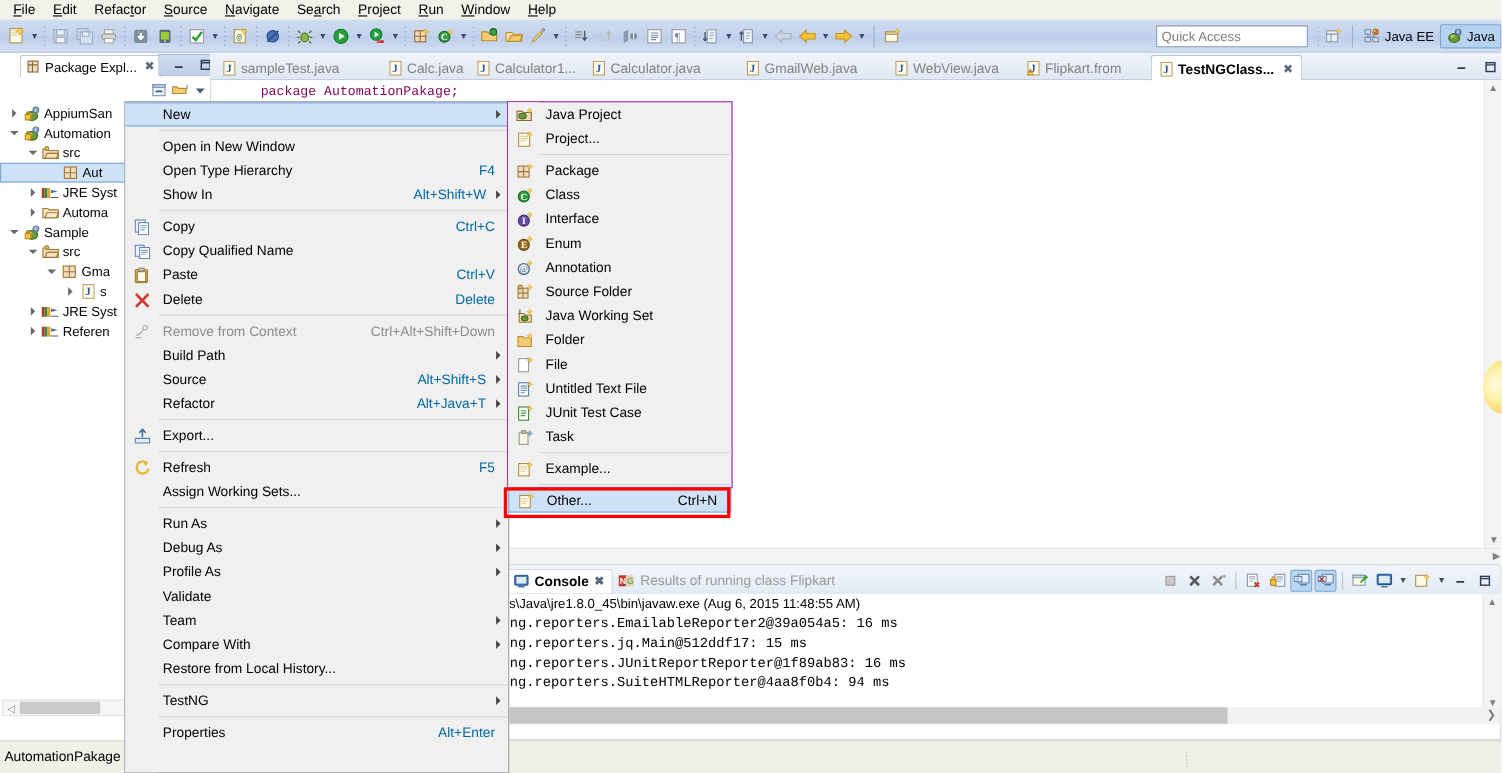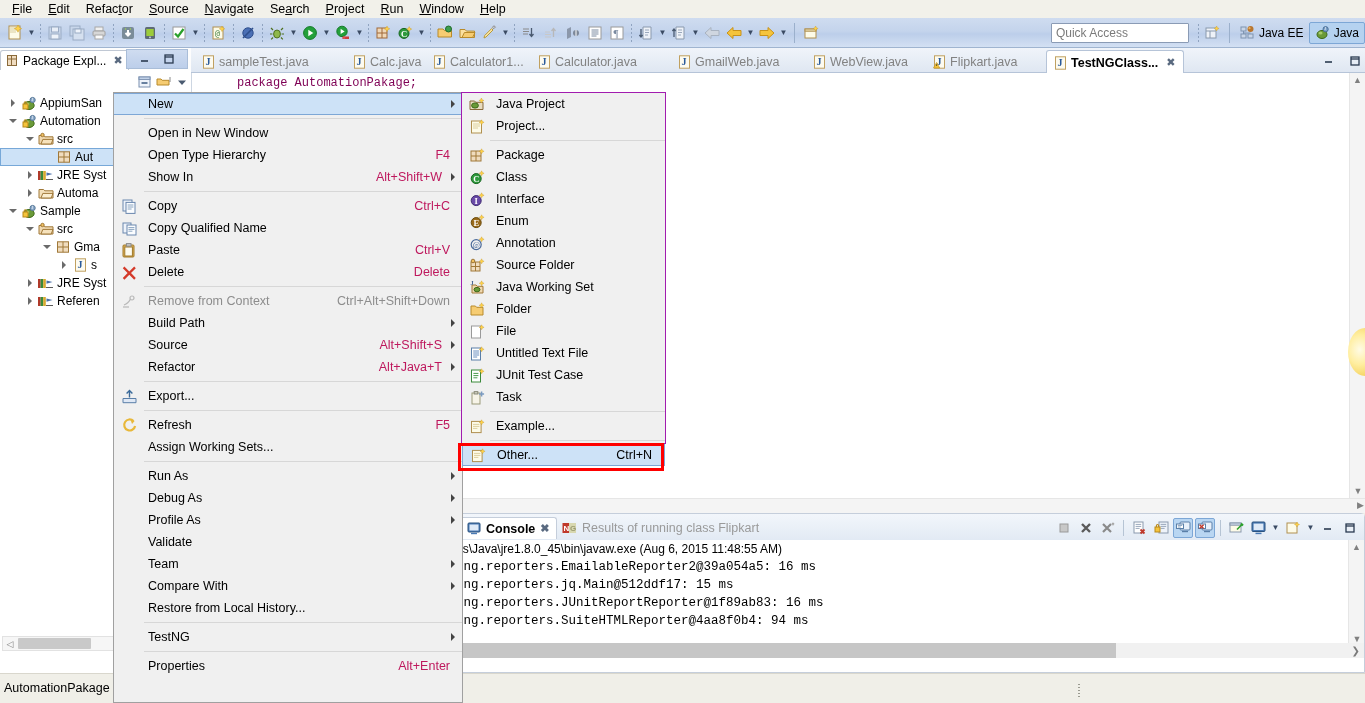--- a/index.html
+++ b/index.html
@@ -47,21 +47,21 @@
     margin-left: 6px;
   }
   .persp-btn {
     height: 22px; display:flex; align-items:center; gap:3px;
     padding: 1px 5px; font-size: 12px; color:#000; border-radius:2px;
   }
   .persp-btn.active { background:#b5d2f0; border:1px solid #7da7d6; }
 
   
   .left-pane { position:absolute; left:0; top:48px; width:191px; height:625px; background:#fdfdfd; }
-  .pe-tabrow { position:absolute; left:0; top:0px; width:188px; height:22px; }
+  .pe-tabrow { position:absolute; left:18px; top:0px; width:188px; height:22px; }
   .pe-tab {
     position:absolute; left:0; top:2px; height:20px; background:#ffffff;
     border:1px solid #c0c8d4; border-bottom:none; border-radius:3px 3px 0 0;
     display:flex; align-items:center; gap:4px; padding:0 5px 0 5px;
     font-size:12px; color:#000; font-weight:normal;
   }
   .pe-viewbtns { position:absolute; right:0px; top:1px; width:62px; height:20px;
     background:linear-gradient(to bottom,#cfdcf0,#bcceea); border:1px solid #a9bdd8;
     display:flex; align-items:center; justify-content:center; gap:12px;}
   .pe-toolrow { position:absolute; left:0; top:22px; width:191px; height:24px; background:#ffffff;
@@ -124,21 +124,21 @@
     background-image: radial-gradient(circle,#9a9a90 40%, transparent 41%);
     background-size:2px 3px; }
 
   
   .ctxmenu { position:absolute; left:113px; top:92px; width:350px; height:611px;
     background:#f0f0f0; border:1px solid #a0a0a0; }
   .ctx-gutter { position:absolute; left:0; top:0; width:30px; height:100%; background:#f0f0f0;}
   .ctx-item { position:relative; height:22px; display:flex; align-items:center; font-size:12.5px; color:#000;}
   .ctx-item .ic { position:absolute; left:0; width:30px; height:22px; display:flex; align-items:center; justify-content:center;}
   .ctx-item .lb { margin-left:34px; }
-  .ctx-item .acc { position:absolute; right:20px; font-size:12.5px; color:#be185d;}
+  .ctx-item .acc { position:absolute; right:20px; font-size:12.5px; color:#0369a1;}
   .ctx-item .sub { position:absolute; right:7px; width:0;height:0;
     border-left:4px solid #444;border-top:4px solid transparent;border-bottom:4px solid transparent;}
   .ctx-item.disabled .lb, .ctx-item.disabled .acc { color:#8d8d8d; }
   .ctx-item.hl { background:#cde2f7; border-top:1px solid #7da7d6; border-bottom:1px solid #7da7d6; }
   .ctx-sep { height:1px; background:#d7d7d7; margin:3px 0 3px 30px; }
 
   
   .submenu { position:absolute; left:461px; top:92px; width:205px; height:352px;
     background:#f0f0f0; border:1px solid #a21caf; }
   .sub-gutter { position:absolute; left:0; top:0; width:28px; height:100%; background:#f0f0f0;}
@@ -695,21 +695,21 @@
         </div>
         <div class="ed-tab" style="left: 735px;">
           <span>
             <svg width="13" height="14" viewBox="0 0 13 14">
               <rect x="1.5" y="0.8" width="10" height="12.4" fill="#fdfbf0" stroke="#c0a060"></rect>
               <text x="3.6" y="10.4" font-size="10" fill="#2a5a9a" font-family="serif" font-weight="bold">J</text>
               <path d="M0.5 13L3.6 7.4 6.7 13z" fill="#f5c43c" stroke="#b8891a" stroke-width=".6"></path>
               <path d="M3.6 9.2v1.8" stroke="#5a4a10" stroke-width=".9"></path>
             </svg>
           </span>
-          <span>Flipkart.java</span>
+          <span>Flipkart.from</span>
         </div>
         <div class="ed-tab active" style="left: 855px;">
           <span>
             <svg width="13" height="14" viewBox="0 0 13 14">
               <rect x="1.5" y="0.8" width="10" height="12.4" fill="#fdfbf0" stroke="#c0a060"></rect>
               <text x="3.6" y="10.4" font-size="10" fill="#2a5a9a" font-family="serif" font-weight="bold">J</text>
             </svg>
           </span>
           <span>TestNGClass...</span>
           <span style="font-size: 11px; color: rgb(90, 106, 128); margin-left: 4px; font-weight: normal;">✖</span>

